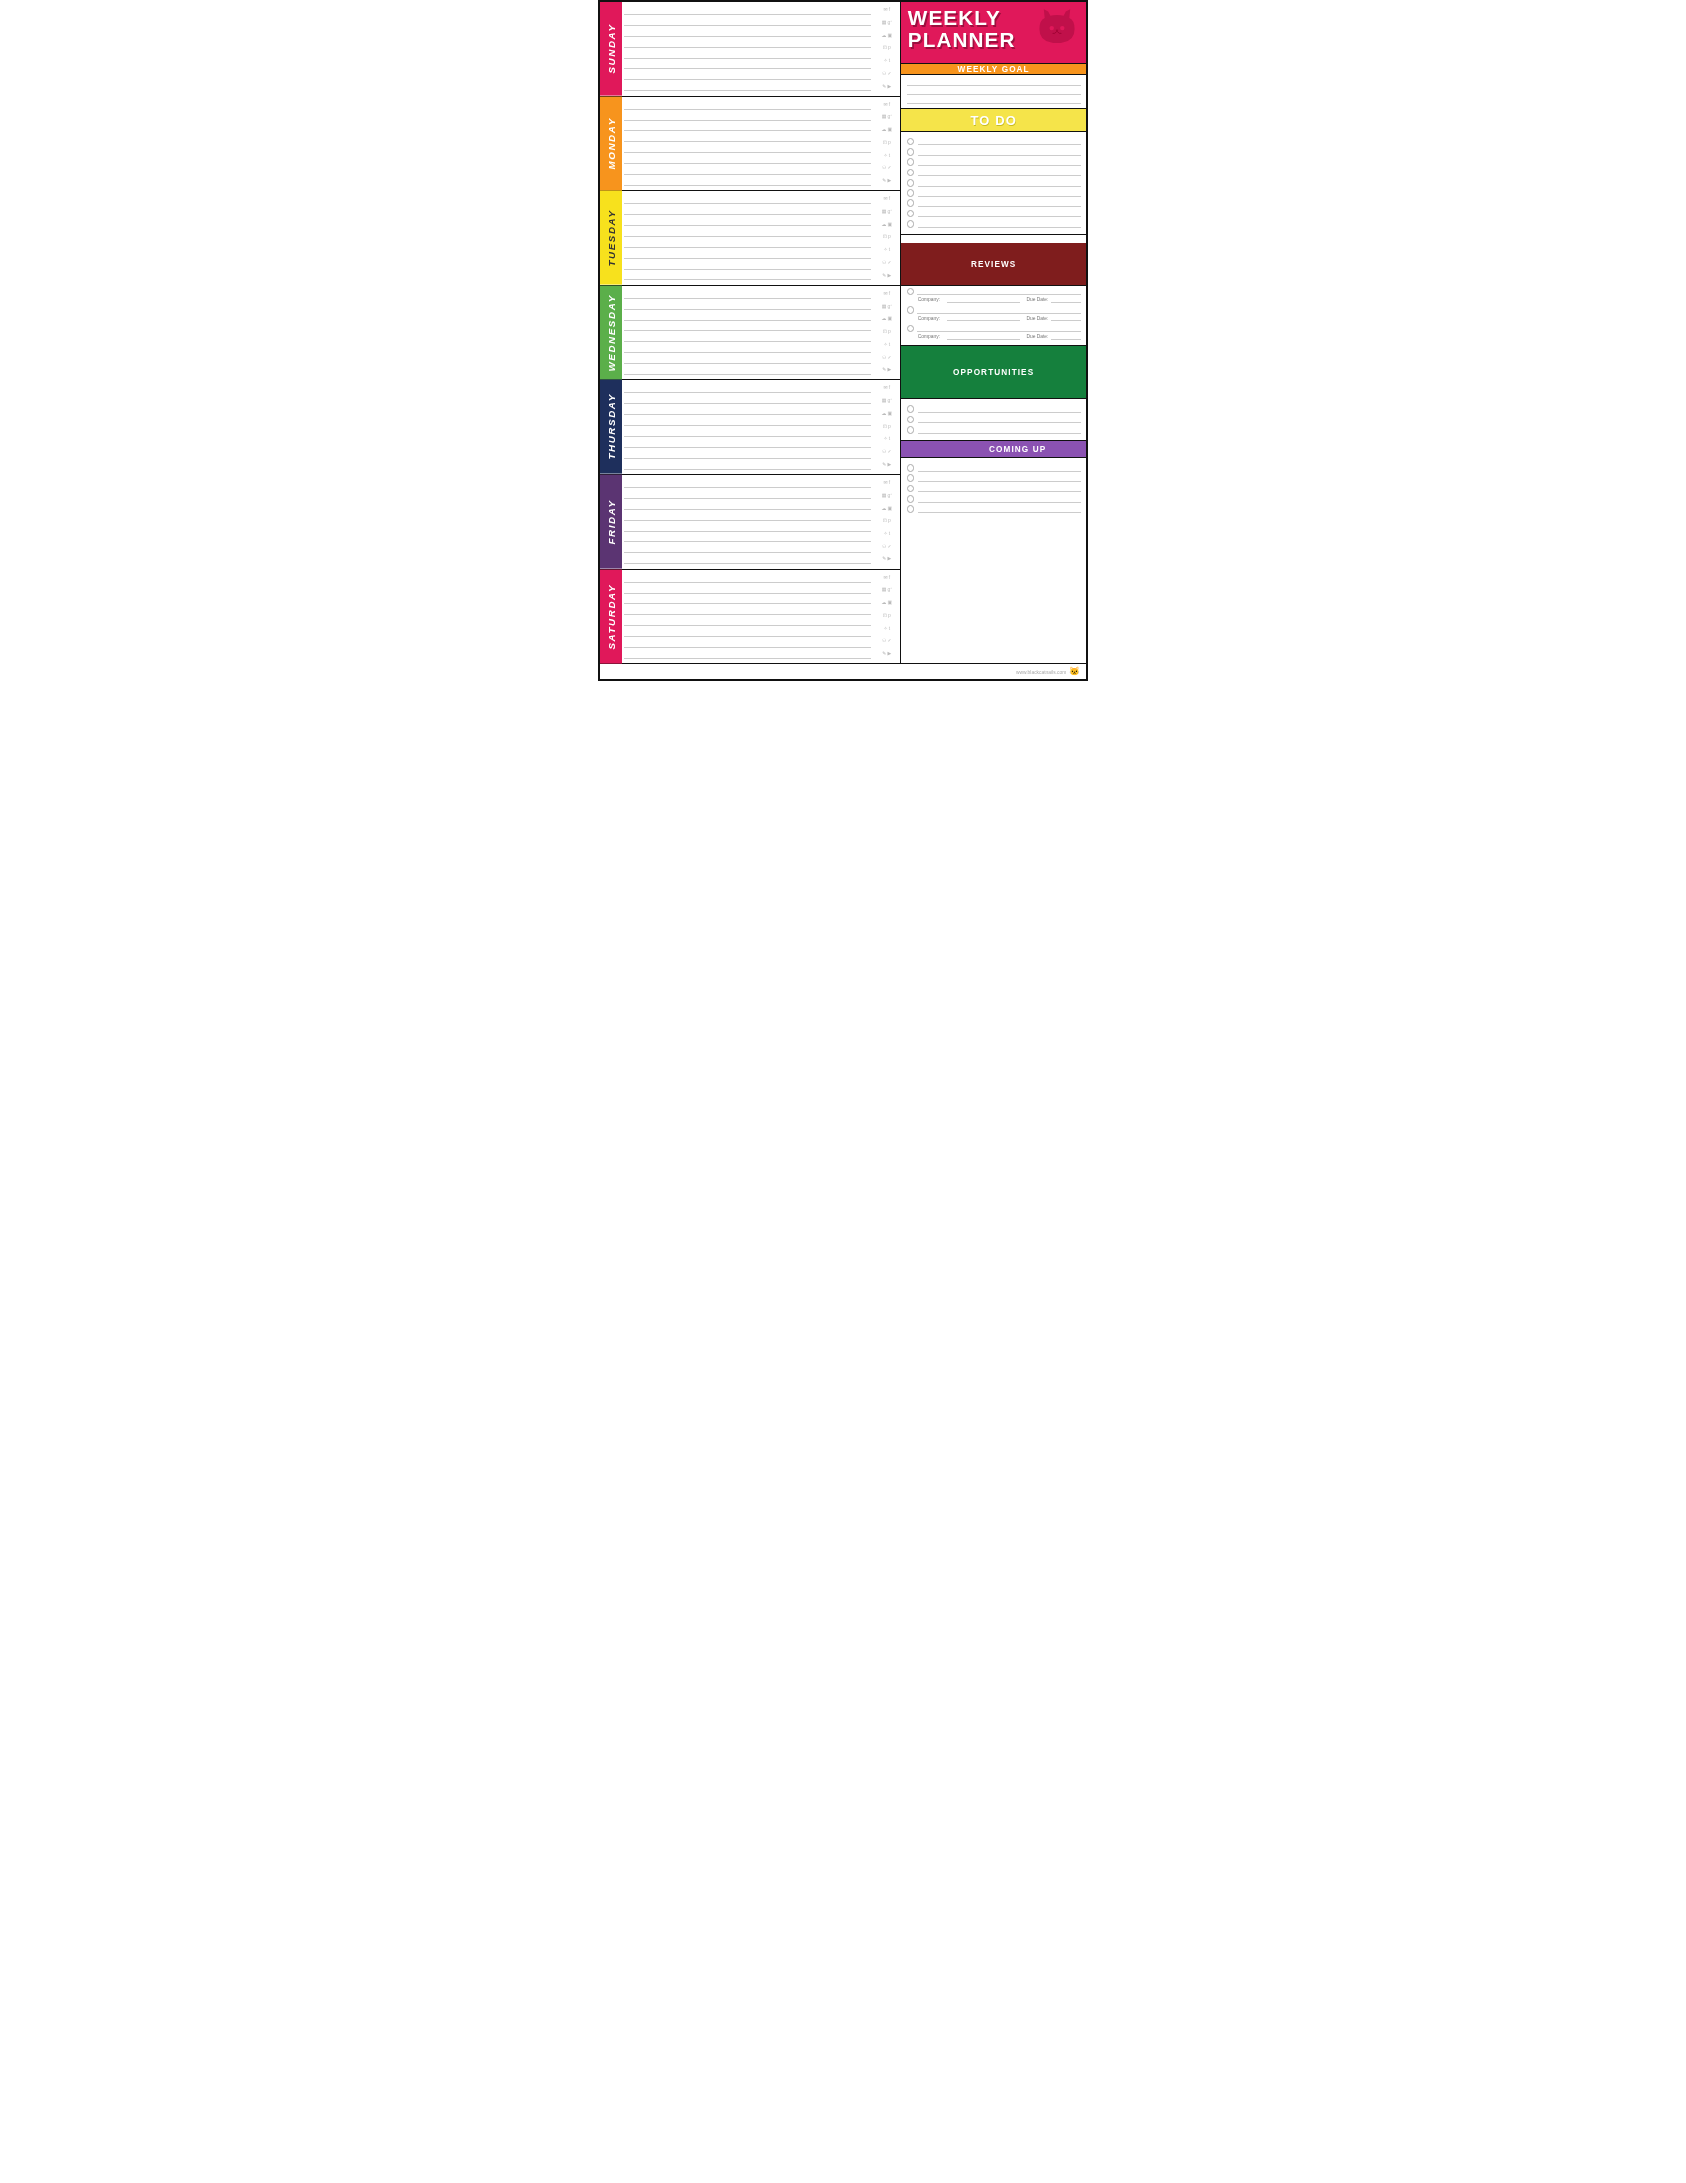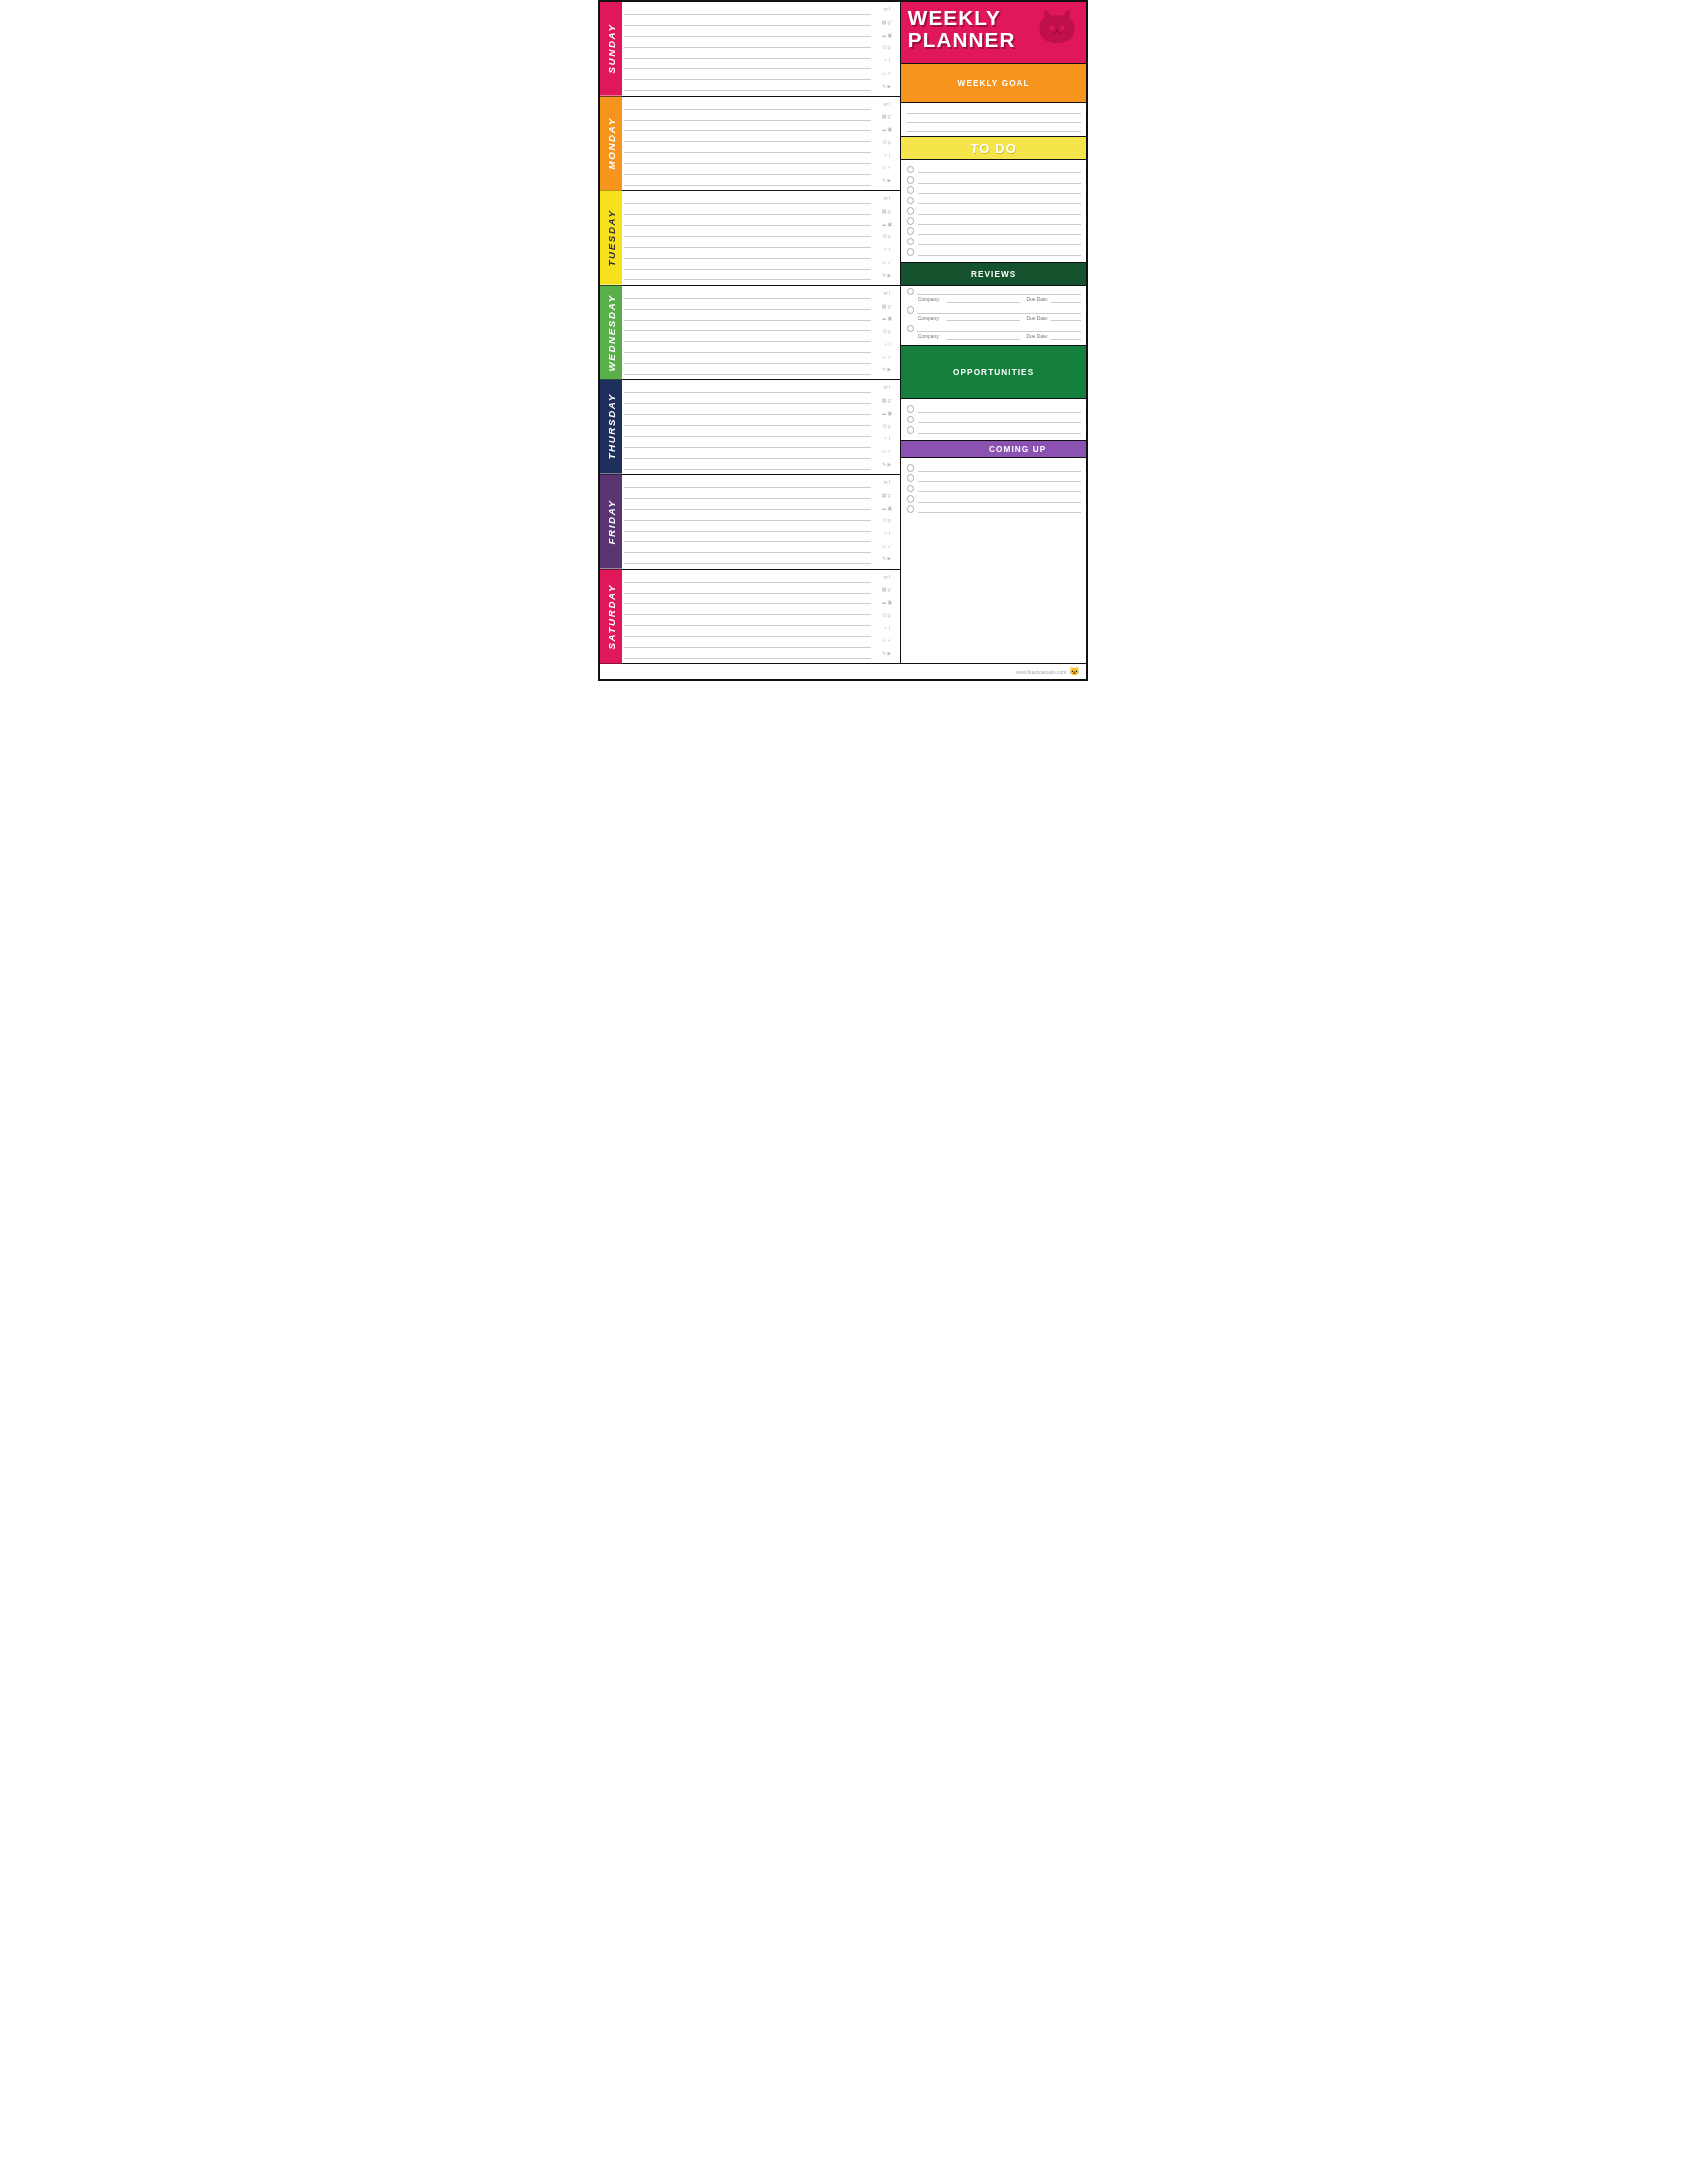--- a/index.html
+++ b/index.html
@@ -124,21 +124,21 @@
       text-transform: uppercase;
       line-height: 1.05;
       letter-spacing: 1.1px;
       text-shadow: 1.6px 1.6px 0 #9c0f3e;
     }
 
     
     .weekly-goal-header {
       background: #f7941d;
       text-align: center;
-      padding: 14px;
+      padding: 0;
       border-bottom: 1.1px solid #111;
     }
 
     .weekly-goal-header span {
       font-family: 'Arial Black', Arial, sans-serif;
       font-weight: 900;
       font-size: 8.2px;
       color: #fff;
       text-transform: uppercase;
       letter-spacing: 1.1px;
@@ -188,24 +188,25 @@
     }
 
     .checkbox-line {
       flex: 1;
       border-bottom: 0.5px solid #ccc;
       height: 7.6px;
     }
 
     
     .reviews-header {
-      background: #14532d;
+      background: #7f1d1d;
       text-align: center;
-      padding: 6px;
+      padding: 16px;
       border-bottom: 1.1px solid #111;
+      margin-top: 8px;
     }
 
     .reviews-header span {
       font-family: 'Arial Black', Arial, sans-serif;
       font-weight: 900;
       font-size: 8.2px;
       color: #fff;
       text-transform: uppercase;
       letter-spacing: 1.1px;
     }

